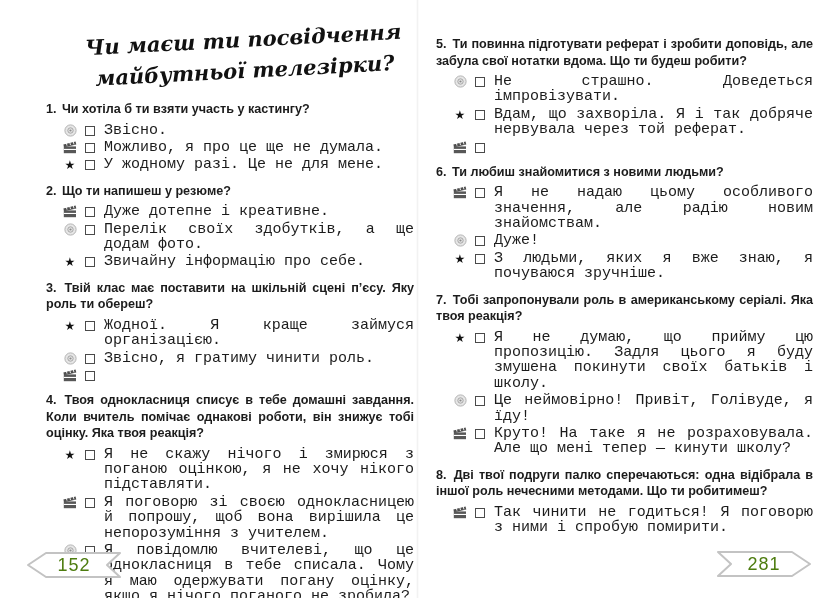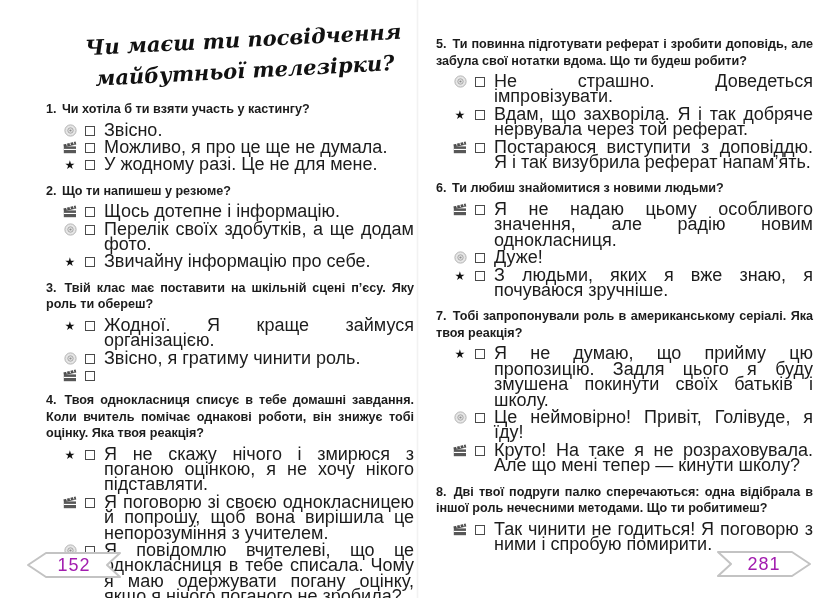--- a/index.html
+++ b/index.html
@@ -14,28 +14,28 @@
   .questions-right{margin-top:36px;}
   .question{margin-bottom:10px;}
   .q-text{font-weight:700;font-size:12.6px;line-height:16.5px;text-align:justify;}
   .q-text .qnum{margin-right:2px;}
   .answers{margin:5px 0 0 16px;}
   .answer{display:flex;align-items:flex-start;margin-bottom:2px;}
   .icon{flex:0 0 16px;width:16px;display:flex;justify-content:center;margin-top:1px;}
   .star{font-size:12px;line-height:14px;color:#111;}
   .checkbox{flex:0 0 8px;width:8px;height:8px;border:1.2px solid #4a4a4a;
             margin:3px 9px 0 7px;background:#fff;}
-  .a-text{flex:1;font-size:18px;line-height:15.4px;text-align:justify;}
+  .a-text{flex:1;font-size:15px;line-height:15.4px;text-align:justify;font-family:Liberation Mono, monospace;}
   .banner{position:absolute;width:96px;height:30px;}
   .banner-left{left:26px;top:550px;}
   .banner-right{left:716px;top:549px;}
   .banner svg{position:absolute;left:0;top:0;}
   .banner .num{position:absolute;left:0;top:0;width:100%;height:100%;
     display:flex;align-items:center;justify-content:center;
-    font-size:18px;letter-spacing:1px;color:#a21caf;}
+    font-size:18px;letter-spacing:1px;color:#4d7c0f;}
   .spine{position:absolute;left:416px;top:0;width:3px;height:598px;
     background:linear-gradient(to right,rgba(0,0,0,0),rgba(0,0,0,0.05),rgba(0,0,0,0));}
 </style>
 </head>
 <body>
 
 <div class="spread">
   <div class="spine"></div>
 
   <div class="page page-left">
@@ -89,21 +89,21 @@
                 <svg width="14" height="13" viewBox="0 0 14 13">
                   <polygon points="0.4,3.4 12.6,0.6 13.3,3.4 1.1,6.2" fill="#4d4d4d"></polygon>
                   <line x1="3" y1="1" x2="4" y2="4.6" stroke="#fff" stroke-width="0.9"></line>
                   <line x1="6.5" y1="0.4" x2="7.5" y2="4" stroke="#fff" stroke-width="0.9"></line>
                   <line x1="10" y1="-0.2" x2="11" y2="3.4" stroke="#fff" stroke-width="0.9"></line>
                   <rect x="0.8" y="5.4" width="12.2" height="6.8" fill="#575757"></rect>
                   <rect x="0.8" y="7.9" width="12.2" height="1.1" fill="#fff"></rect>
                 </svg>
               </span>
               <span class="checkbox"></span>
-              <span class="a-text">Щось дотепне і інформацію.</span>
+              <span class="a-text">Дуже дотепне і креативне.</span>
             </div>
             <div class="answer">
               <span class="icon">
                 <svg width="13" height="13" viewBox="0 0 13 13">
                   <circle cx="6.5" cy="6.5" r="5.6" fill="#e6e6e6" stroke="#b3b3b3" stroke-width="1"></circle>
                   <circle cx="6.5" cy="6.5" r="2.7" fill="none" stroke="#a6a6a6" stroke-width="1"></circle>
                   <circle cx="6.5" cy="6.5" r="1.1" fill="#8c8c8c"></circle>
                 </svg>
               </span>
               <span class="checkbox"></span>
@@ -222,40 +222,39 @@
                 <svg width="14" height="13" viewBox="0 0 14 13">
                   <polygon points="0.4,3.4 12.6,0.6 13.3,3.4 1.1,6.2" fill="#4d4d4d"></polygon>
                   <line x1="3" y1="1" x2="4" y2="4.6" stroke="#fff" stroke-width="0.9"></line>
                   <line x1="6.5" y1="0.4" x2="7.5" y2="4" stroke="#fff" stroke-width="0.9"></line>
                   <line x1="10" y1="-0.2" x2="11" y2="3.4" stroke="#fff" stroke-width="0.9"></line>
                   <rect x="0.8" y="5.4" width="12.2" height="6.8" fill="#575757"></rect>
                   <rect x="0.8" y="7.9" width="12.2" height="1.1" fill="#fff"></rect>
                 </svg>
               </span>
               <span class="checkbox"></span>
-              <span class="a-text">Постараюся виступити з доповіддю. Я і так визубрила реферат напам’ять.</span>
             </div>
           </div>
         </div>
         <div class="question">
           <div class="q-text"><span class="qnum">6.</span> Ти любиш знайомитися з новими людьми?</div>
           <div class="answers">
             <div class="answer">
               <span class="icon">
                 <svg width="14" height="13" viewBox="0 0 14 13">
                   <polygon points="0.4,3.4 12.6,0.6 13.3,3.4 1.1,6.2" fill="#4d4d4d"></polygon>
                   <line x1="3" y1="1" x2="4" y2="4.6" stroke="#fff" stroke-width="0.9"></line>
                   <line x1="6.5" y1="0.4" x2="7.5" y2="4" stroke="#fff" stroke-width="0.9"></line>
                   <line x1="10" y1="-0.2" x2="11" y2="3.4" stroke="#fff" stroke-width="0.9"></line>
                   <rect x="0.8" y="5.4" width="12.2" height="6.8" fill="#575757"></rect>
                   <rect x="0.8" y="7.9" width="12.2" height="1.1" fill="#fff"></rect>
                 </svg>
               </span>
               <span class="checkbox"></span>
-              <span class="a-text">Я не надаю цьому особливого значення, але радію новим однокласниця.</span>
+              <span class="a-text">Я не надаю цьому особливого значення, але радію новим знайомствам.</span>
             </div>
             <div class="answer">
               <span class="icon">
                 <svg width="13" height="13" viewBox="0 0 13 13">
                   <circle cx="6.5" cy="6.5" r="5.6" fill="#e6e6e6" stroke="#b3b3b3" stroke-width="1"></circle>
                   <circle cx="6.5" cy="6.5" r="2.7" fill="none" stroke="#a6a6a6" stroke-width="1"></circle>
                   <circle cx="6.5" cy="6.5" r="1.1" fill="#8c8c8c"></circle>
                 </svg>
               </span>
               <span class="checkbox"></span>

